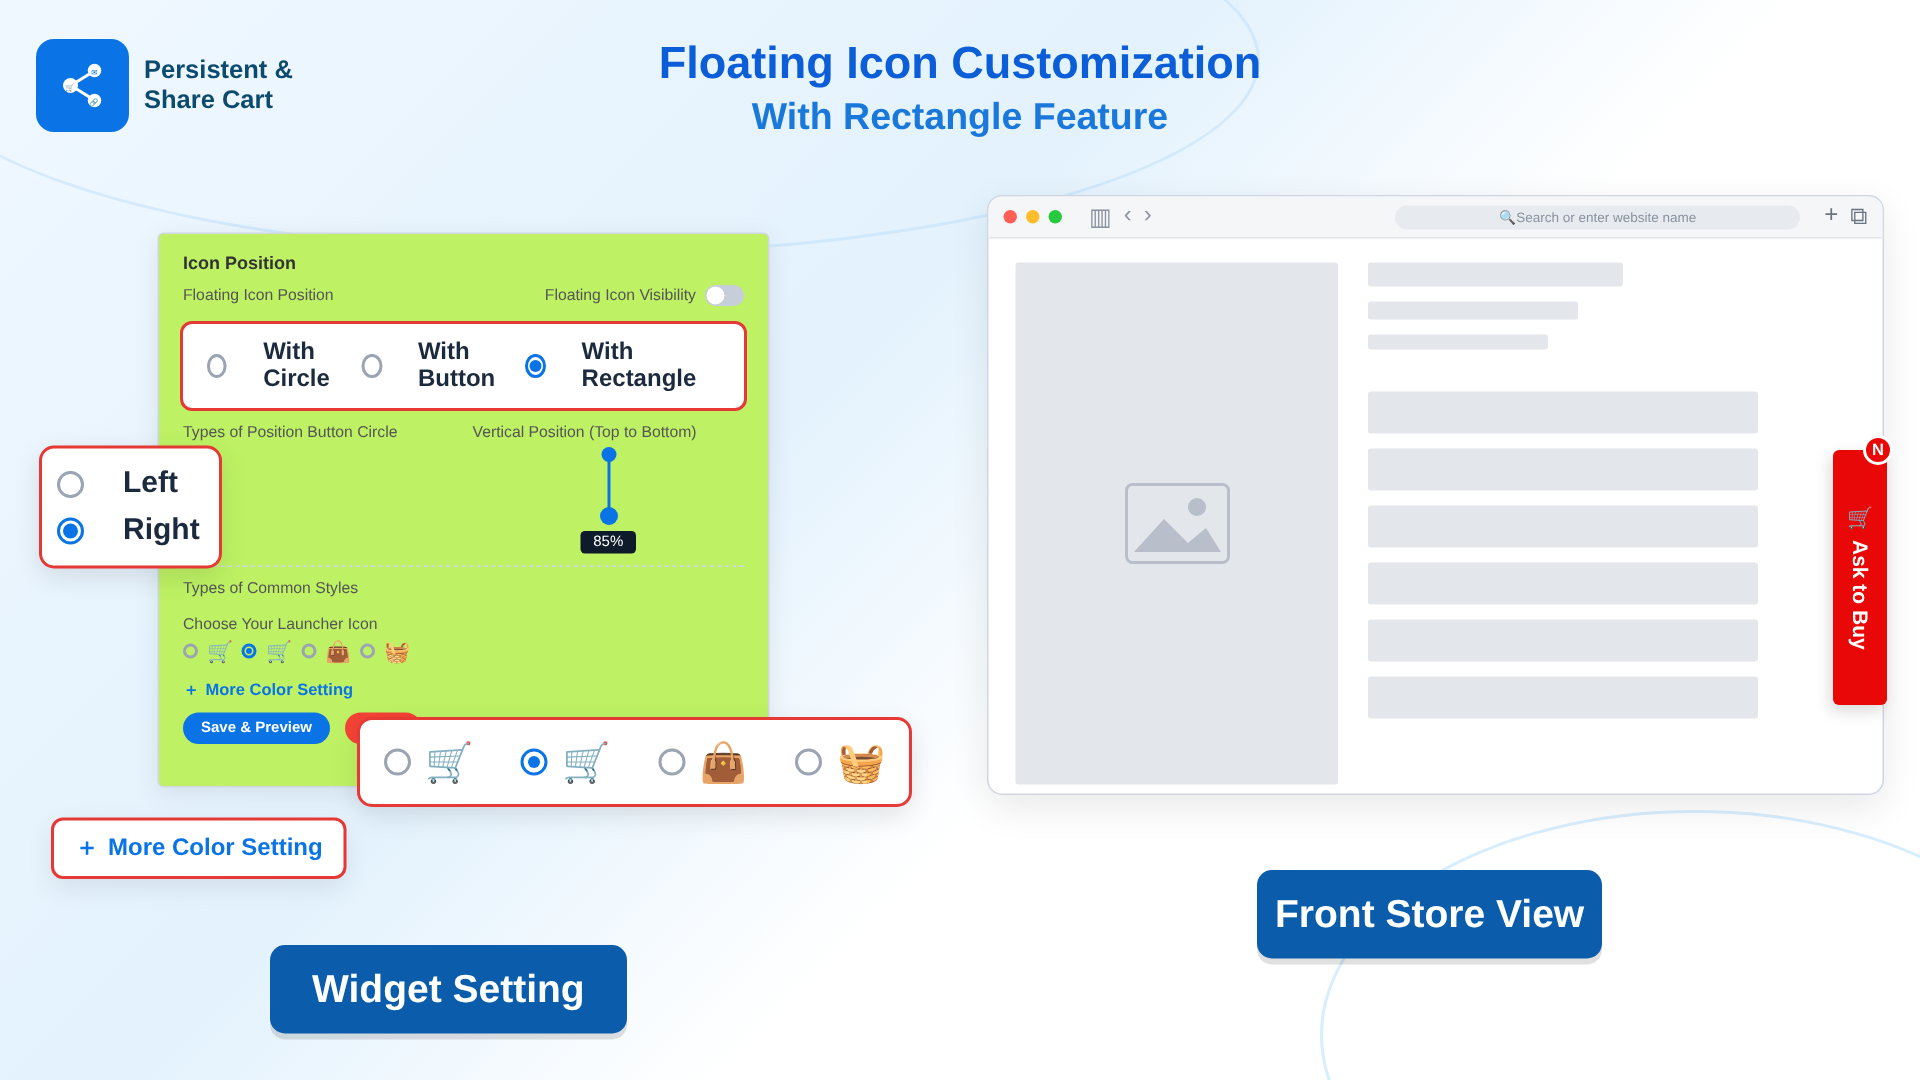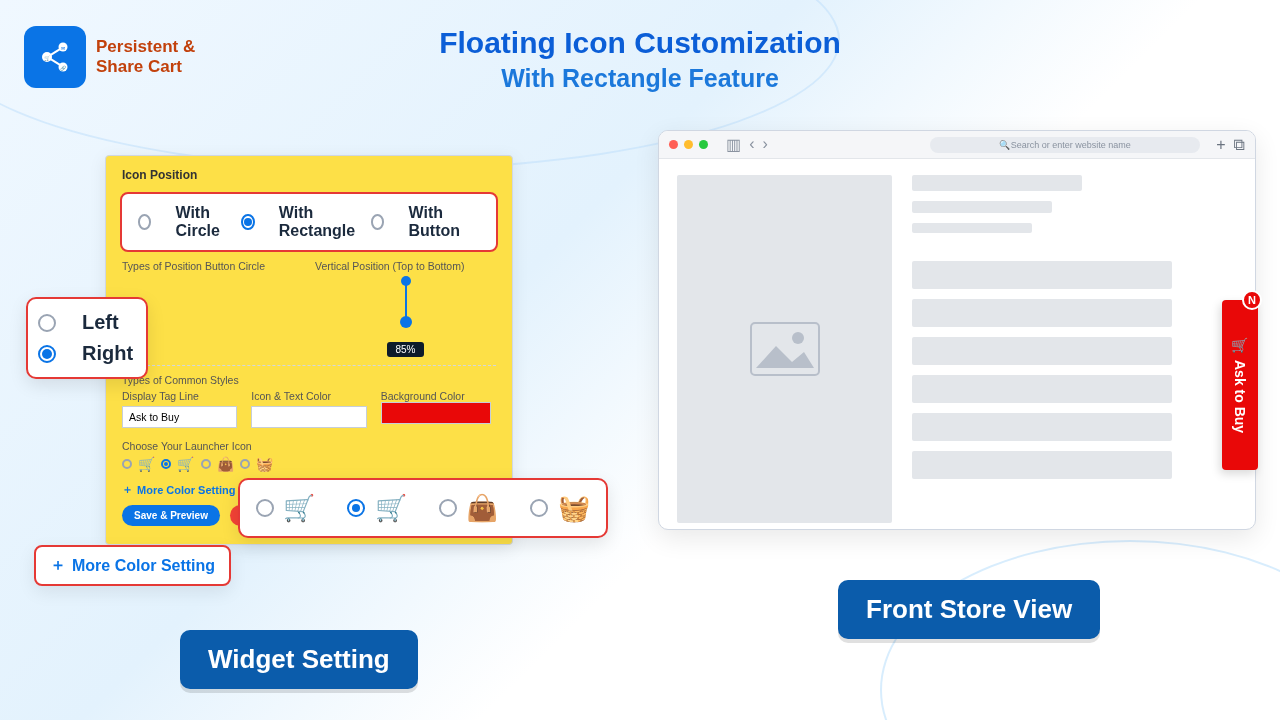--- a/index.html
+++ b/index.html
@@ -8,48 +8,48 @@
   width: 1280px; height: 720px;
   background: linear-gradient(135deg, #f0f8ff 0%, #e3f2fd 40%, #ffffff 60%);
   position: relative; overflow: hidden;
 }
 .bg-curve-top { position:absolute; top:-90px; left:-60px; width:900px; height:260px; border:2px solid #bbdefb; border-radius:50%; opacity:.5; }
 .bg-curve-br  { position:absolute; bottom:-120px; right:-100px; width:500px; height:300px; border:2px solid #90caf9; border-radius:50%; opacity:.35; }
 
 
 .logo-row { position:absolute; top:26px; left:24px; display:flex; align-items:center; gap:10px; }
 .logo-box { width:62px; height:62px; background:#0a74e6; border-radius:12px; display:flex; align-items:center; justify-content:center; }
-.brand { color:#c2410c; font-weight:700; font-size:17px; line-height:1.15; }
+.brand { color:#0c4a6e; font-weight:700; font-size:17px; line-height:1.15; }
 
 .page-title { position:absolute; top:26px; left:50%; transform:translateX(-50%); text-align:center; }
 .page-title h1 { color:#0b5ed7; font-size:30px; font-weight:700; }
 .page-title h2 { color:#1b78db; font-size:25px; font-weight:600; margin-top:4px; }
 
 
-.widget-panel { position:absolute; top:155px; left:105px; width:408px; background:#fde047; border:1px solid #d0d7e2; border-radius:4px; padding:12px 16px 18px; box-shadow:0 4px 18px rgba(0,0,0,.08); font-size:11px; color:#333; }
+.widget-panel { position:absolute; top:155px; left:105px; width:408px; background:#bef264; border:1px solid #d0d7e2; border-radius:4px; padding:12px 16px 28px; box-shadow:0 4px 18px rgba(0,0,0,.08); font-size:11px; color:#333; }
 .widget-panel .h { font-size:12px; font-weight:600; margin-bottom:8px; }
 .widget-panel .row { display:flex; justify-content:space-between; align-items:center; }
 .widget-panel .sub { font-size:10.5px; color:#555; }
 .widget-panel hr { border:none; border-top:1px dashed #d0d7e2; margin:8px 0; }
 .toggle-pill { width:26px; height:14px; background:#c6ced9; border-radius:8px; position:relative; }
 .toggle-pill::after{content:""; position:absolute; left:1px; top:1px; width:12px; height:12px; background:#fff; border-radius:50%;}
 
 .shape-picker { border:2px solid #e53935; border-radius:8px; padding:10px 16px; display:flex; justify-content:space-between; align-items:center; margin:10px -2px 8px; background:#fff; }
 .shape-opt { display:flex; align-items:center; gap:24px; font-size:16px; font-weight:600; color:#1b2a3d; }
 .rad { width:16px; height:16px; border:2px solid #9aa4b3; border-radius:50%; display:inline-flex; align-items:center; justify-content:center;}
 .rad.sel { border-color:#0a74e6;}
 .rad.sel::after{content:""; width:8px; height:8px; background:#0a74e6; border-radius:50%;}
 .pair-row { display:flex; gap:12px; }
 .pair-row > div { flex:1; }
 
 .slider-wrap { text-align:center; padding-top:6px; }
 .slider-track { width:2px; height:48px; background:#0a74e6; margin:0 auto; border-radius:2px; position:relative;}
 .slider-track::before{content:""; position:absolute; top:-2px; left:-4px; width:10px; height:10px; background:#0a74e6; border-radius:50%;}
 .slider-track::after{content:""; position:absolute; bottom:-2px; left:-5px; width:12px; height:12px; background:#0a74e6; border-radius:50%;}
-.slider-badge { display:inline-block; margin-top:16px; background:#0d1b2a; color:#fff; font-size:10px; padding:2px 8px; border-radius:3px;}
+.slider-badge { display:inline-block; margin-top:6px; background:#0d1b2a; color:#fff; font-size:10px; padding:2px 8px; border-radius:3px;}
 
 .field { width:100%; height:22px; border:1px solid #c6ced9; padding:0 6px; font-size:10.5px; margin-top:4px; }
 .swatch-red { width:110px; height:22px; background:#e90808; border:1px solid #c6ced9; }
 
 .icon-line { display:flex; align-items:center; gap:6px; margin-top:4px; }
 .mini-rad { width:10px; height:10px; border:2px solid #9aa4b3; border-radius:50%; }
 .mini-rad.sel{border-color:#0a74e6;}
 .mini-rad.sel::after{content:""; display:block; width:4px; height:4px; background:#0a74e6; border-radius:50%; margin:1px;}
 .mini-icon{color:#182a4a; font-size:14px;}
 
@@ -66,21 +66,21 @@
 .pos-callout .rad.sel::after{width:10px;height:10px;}
 
 .icon-callout { position:absolute; top:478px; left:238px; width:370px; height:60px; background:#fff; border:2px solid #e53935; border-radius:10px; display:flex; justify-content:space-around; align-items:center; box-shadow:0 6px 18px rgba(0,0,0,.1);}
 .icon-callout .pair{display:flex; align-items:center; gap:10px;}
 .icon-callout .rad{width:18px;height:18px;}
 .big-icon{color:#0b1c3a; font-size:26px;}
 
 .more-callout{ position:absolute; top:545px; left:34px; background:#fff; border:2px solid #e53935; border-radius:8px; padding:8px 14px; color:#0a74e6; font-weight:700; font-size:16px; display:flex; align-items:center; gap:6px; box-shadow:0 6px 18px rgba(0,0,0,.08);}
 
 .tag-widget{ position:absolute; top:630px; left:180px; background:#0b5cab; color:#fff; font-weight:800; font-size:26px; padding:14px 28px; border-radius:10px; box-shadow:0 4px 0 rgba(0,0,0,.12);}
-.tag-front { position:absolute; top:580px; left:838px; background:#0b5cab; color:#fff; font-weight:800; font-size:26px; padding:14px 28px; border-radius:10px; box-shadow:0 4px 0 rgba(0,0,0,.12);}
+.tag-front { position:absolute; top:580px; left:838px; background:#0b5cab; color:#fff; font-weight:800; font-size:26px; padding:14px 12px; border-radius:10px; box-shadow:0 4px 0 rgba(0,0,0,.12);}
 
 
 .browser { position:absolute; top:130px; left:658px; width:598px; height:400px; background:#fff; border:1px solid #d0d7e2; border-radius:10px; box-shadow:0 8px 26px rgba(0,0,0,.09); overflow:hidden;}
 .bchrome{ height:28px; background:#f5f6f8; border-bottom:1px solid #e3e6ea; display:flex; align-items:center; padding:0 10px; gap:6px; position:relative;}
 .dot{width:9px;height:9px;border-radius:50%;}
 .dot.r{background:#ff5f56;} .dot.y{background:#ffbd2e;} .dot.g{background:#27c93f;}
 .chrome-mid{margin-left:12px; display:flex; gap:8px; color:#8a93a0;}
 .url-bar{ margin-left:auto; width:270px; height:16px; background:#e7eaef; border-radius:10px; display:flex; align-items:center; justify-content:center; font-size:9px; color:#8a93a0;}
 .chrome-right{ margin-left:10px; display:flex; gap:8px; color:#6b7480;}
 .page-body{ padding:16px 18px; display:flex; gap:20px; height:calc(100% - 28px);}
@@ -121,64 +121,57 @@
   </div>
 </div>
 
 <div class="page-title">
   <h1>Floating Icon Customization</h1>
   <h2>With Rectangle Feature</h2>
 </div>
 
 <div class="widget-panel">
   <div class="h">Icon Position</div>
+  <div class="row">
+    <span class="sub">Floating Icon Position</span>
+    <span style="display:flex;align-items:center;gap:6px;">
+      <span class="sub">Floating Icon Visibility</span>
+      <span class="toggle-pill"></span>
+    </span>
+  </div>
 
   <div class="shape-picker">
     <div class="shape-opt">
         <span class="rad"></span>
         <span>With Circle</span>
       </div>
     <div class="shape-opt">
+        <span class="rad"></span>
+        <span>With Button</span>
+      </div>
+    <div class="shape-opt">
         <span class="rad sel"></span>
         <span>With Rectangle</span>
-      </div>
-    <div class="shape-opt">
-        <span class="rad"></span>
-        <span>With Button</span>
       </div>
   </div>
 
   <div class="pair-row">
     <div>
       <div class="sub">Types of Position Button Circle</div>
     </div>
     <div>
       <div class="sub">Vertical Position (Top to Bottom)</div>
       <div class="slider-wrap">
         <div class="slider-track"></div>
         <div class="slider-badge">85%</div>
       </div>
     </div>
   </div>
   <hr>
   <div class="sub" style="font-weight:400">Types of Common Styles</div>
-  <div class="pair-row" style="margin-top:4px; gap:14px;">
-    <div>
-      <div class="sub">Display Tag Line</div>
-      <input class="field" value="Ask to Buy" style="">
-    </div>
-    <div>
-      <div class="sub">Icon &amp; Text Color</div>
-      <input class="field" style="">
-    </div>
-    <div>
-      <div class="sub">Background Color</div>
-      <div class="swatch-red"></div>
-    </div>
-  </div>
 
   <div class="sub" style="margin-top:12px">Choose Your Launcher Icon</div>
   <div class="icon-line">
     <span class="mini-rad"></span>
       <span class="mini-icon">🛒</span>
     <span class="mini-rad sel"></span>
       <span class="mini-icon">🛒</span>
     <span class="mini-rad"></span>
       <span class="mini-icon">👜</span>
     <span class="mini-rad"></span>

